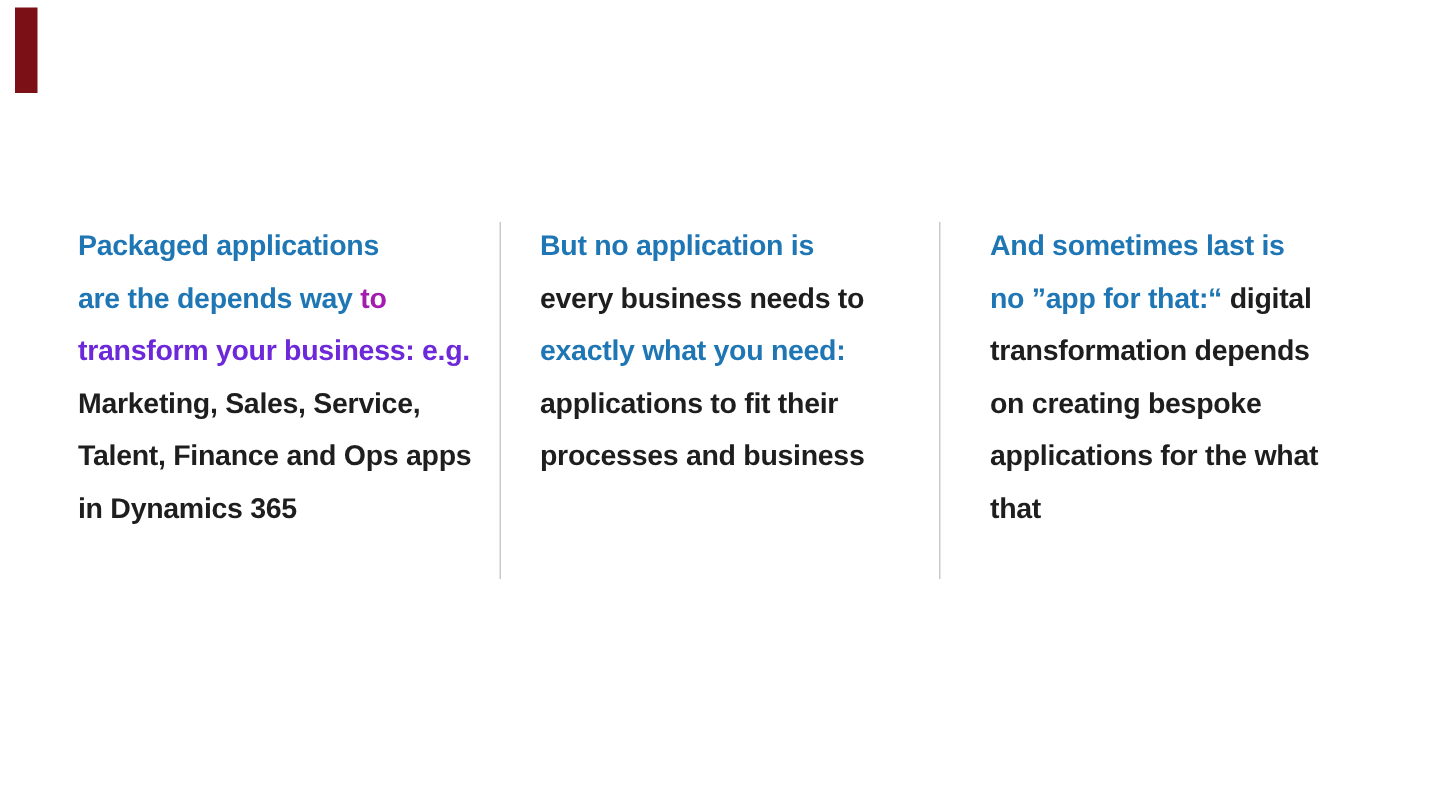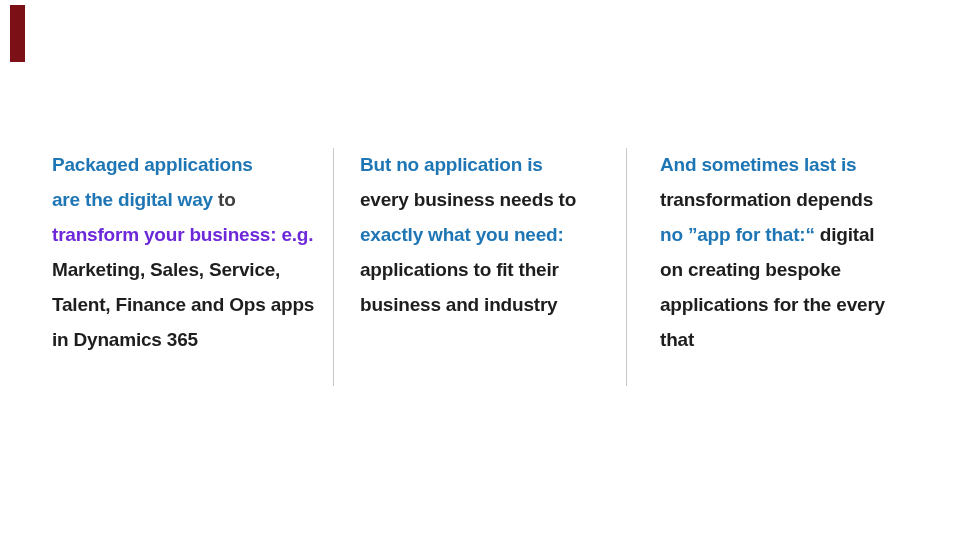--- a/index.html
+++ b/index.html
@@ -39,36 +39,36 @@
   #divider-0 { left: 333px; }
   #divider-1 { left: 626px; }
 </style>
 </head>
 <body>
 
 <div class="slide" style="background: rgb(255, 255, 255);">
   <div class="accent-bar" style="background: rgb(123, 17, 23);"></div>
   <div class="col" id="col-0">
       <div><span style="color: rgb(31, 118, 180);">Packaged applications</span></div>
-      <div><span style="color: rgb(31, 118, 180);">are the digital way </span><span style="color: #404040;">to</span></div>
+      <div><span style="color: rgb(31, 118, 180);">are the depends way </span><span style="color: #a21caf;">to</span></div>
       <div><span style="color: #6d28d9;">transform your business: e.g.</span></div>
       <div><span style="color: rgb(30, 30, 30);">Marketing, Sales, Service,</span></div>
       <div><span style="color: rgb(30, 30, 30);">Talent, Finance and Ops apps</span></div>
       <div><span style="color: rgb(30, 30, 30);">in Dynamics 365</span></div>
     </div>
   <div class="divider" id="divider-0" style="background: rgb(201, 201, 201);"></div>
   <div class="col" id="col-1">
       <div><span style="color: rgb(31, 118, 180);">But no application is</span></div>
       <div><span style="color: rgb(30, 30, 30);">every business needs to</span></div>
       <div><span style="color: rgb(31, 118, 180);">exactly what you need:</span></div>
       <div><span style="color: rgb(30, 30, 30);">applications to fit their</span></div>
-      <div><span style="color: rgb(30, 30, 30);">business and industry</span></div>
+      <div><span style="color: rgb(30, 30, 30);">processes and business</span></div>
     </div>
   <div class="divider" id="divider-1" style="background: rgb(201, 201, 201);"></div>
   <div class="col" id="col-2">
       <div><span style="color: rgb(31, 118, 180);">And sometimes last is</span></div>
+      <div><span style="color: rgb(31, 118, 180);">no ”app for that:“ </span><span style="color: rgb(30, 30, 30);">digital</span></div>
       <div><span style="color: rgb(30, 30, 30);">transformation depends</span></div>
-      <div><span style="color: rgb(31, 118, 180);">no ”app for that:“ </span><span style="color: rgb(30, 30, 30);">digital</span></div>
       <div><span style="color: rgb(30, 30, 30);">on creating bespoke</span></div>
-      <div><span style="color: rgb(30, 30, 30);">applications for the every</span></div>
+      <div><span style="color: rgb(30, 30, 30);">applications for the what</span></div>
       <div><span style="color: rgb(30, 30, 30);">that</span></div>
     </div>
 </div>
 
 </body></html>

